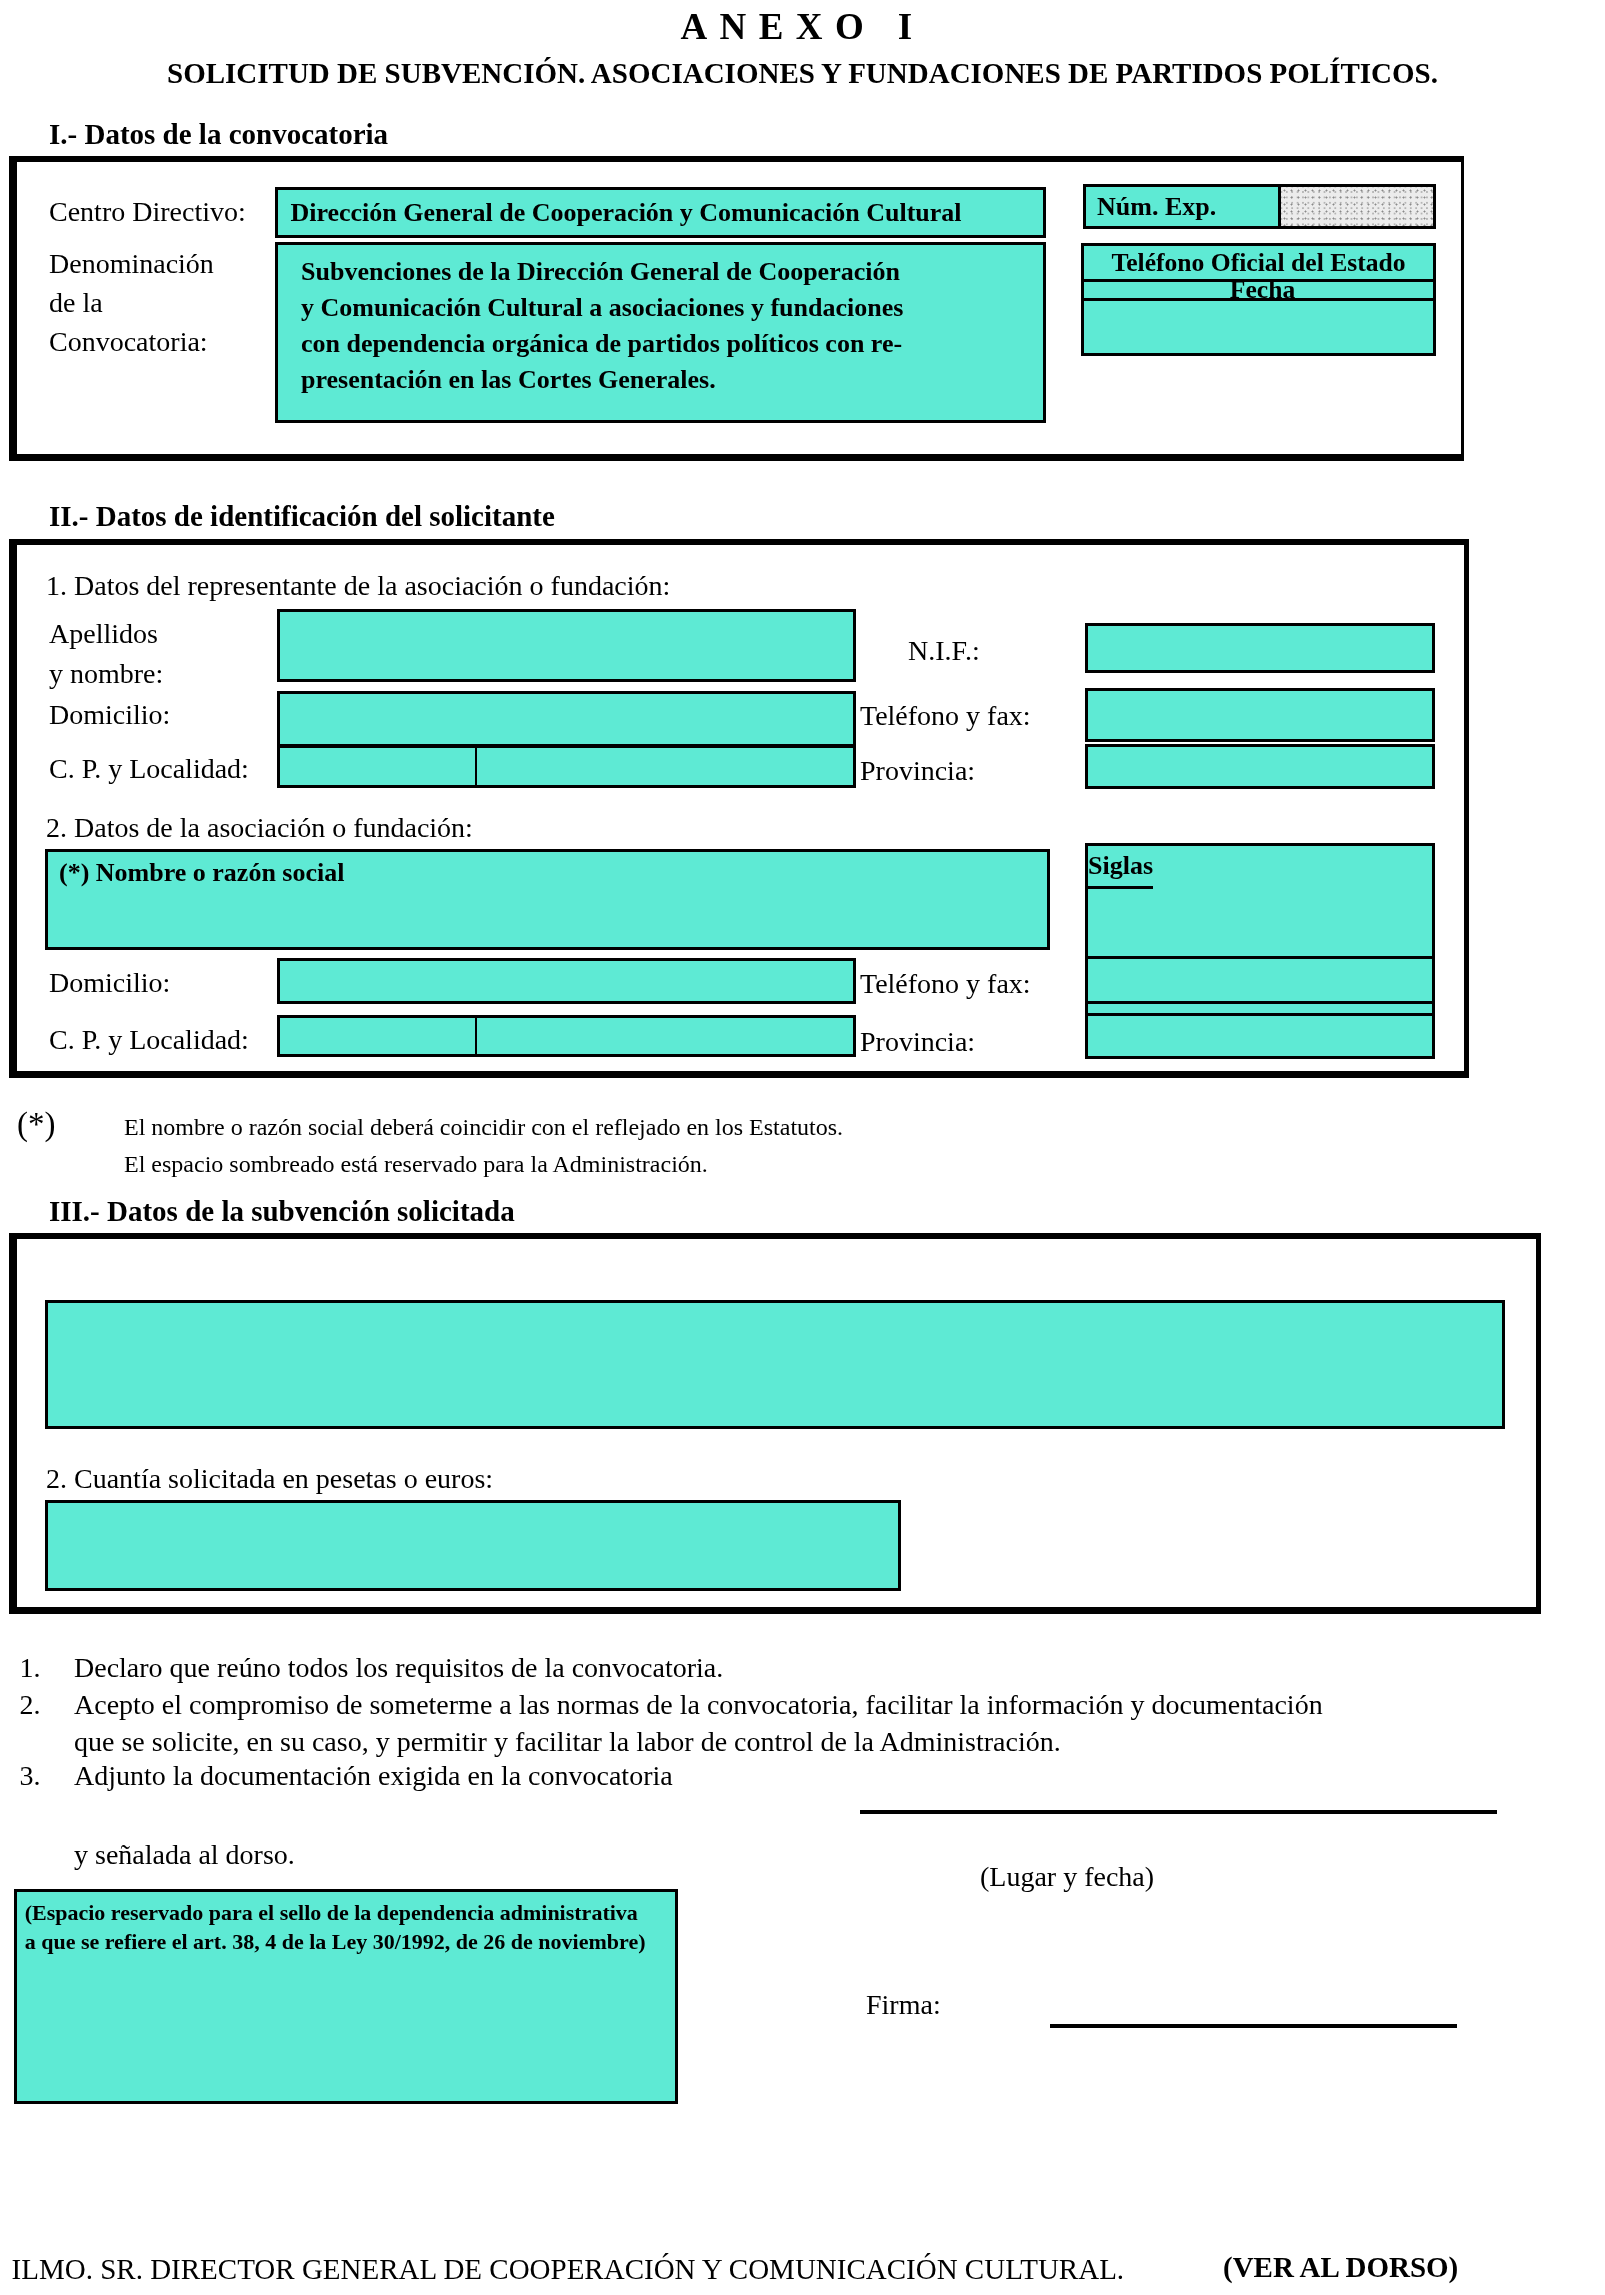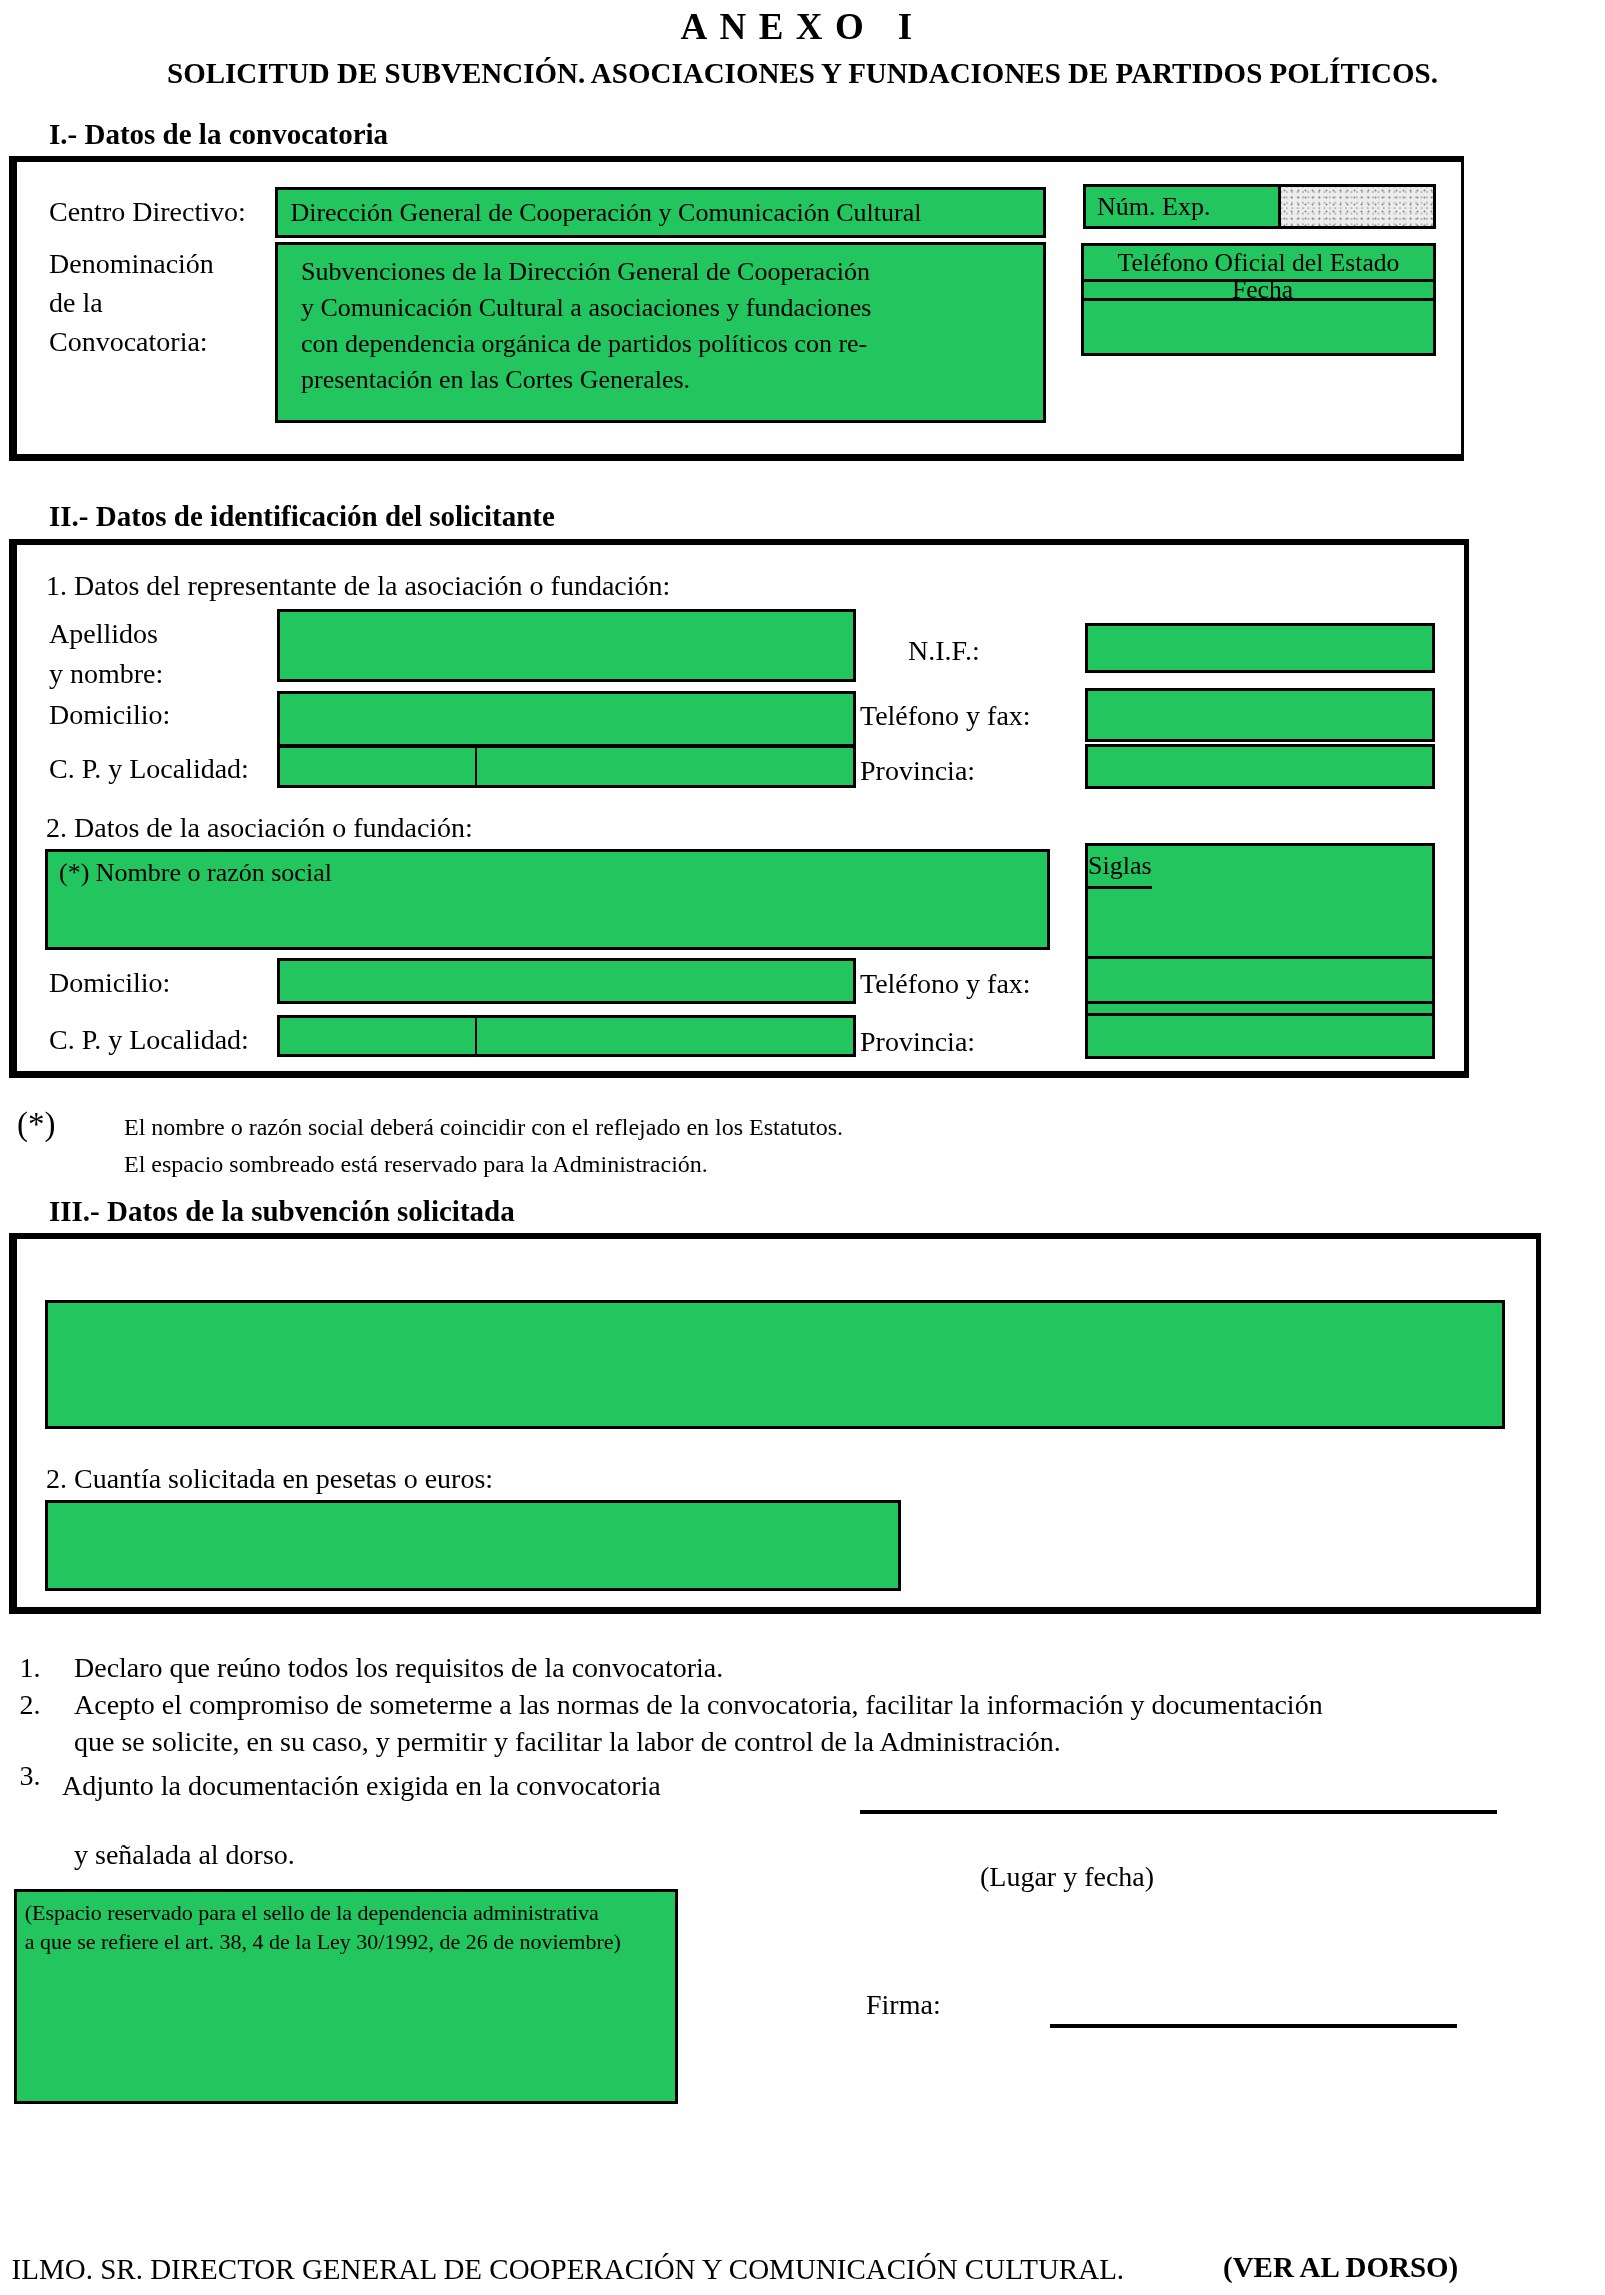--- a/index.html
+++ b/index.html
@@ -9,21 +9,21 @@
     background:#ffffff;
     font-family:"Liberation Serif", serif;
     color:#000;
     overflow:hidden;
   }
   .lbl{position:absolute;font-size:28px;white-space:nowrap;color:#000;}
   .lbl-sm{position:absolute;font-size:24px;white-space:nowrap;color:#000;}
   .heading{position:absolute;font-size:29px;font-weight:bold;white-space:nowrap;color:#000;}
   .centered{left:0;width:1605px;text-align:center;}
   .secbox{position:absolute;border:4.6px solid #000;border-left-width:8.5px;border-bottom-width:7.7px;border-top-width:6.2px;box-sizing:border-box;background:transparent;}
-  .field{position:absolute;border:3.1px solid #000;box-sizing:border-box;background:#22c55e;}
+  .field{position:absolute;border:3.1px solid #000;box-sizing:border-box;background:#5eead4;font-weight:bold;}
   .filled{display:flex;align-items:center;font-size:26px;}
   .rule{position:absolute;background:#000;height:3.9px;}
   .stipple{
     background-color:#ececec;
     background-image:
       radial-gradient(#8a8a8a 0.9px, transparent 1.1px),
       radial-gradient(#b5b5b5 0.8px, transparent 0.9px);
     background-size:7px 7px,5.4px 5.4px;
     background-position:0 0,3.1px 2.3px;
   }
@@ -130,21 +130,21 @@
   <div class="field" style="left:45px;top:1500px;width:856px;height:91px;"></div>
 
   <div class="lbl" style="left:19.4px;top:1652px;">1.</div>
   <div class="lbl" style="left:74px;top:1652px;">Declaro que reúno todos los requisitos de la convocatoria.</div>
 
   <div class="lbl" style="left:19.4px;top:1689px;">2.</div>
   <div class="lbl" style="left:74px;top:1689px;">Acepto el compromiso de someterme a las normas de la convocatoria, facilitar la información y documentación</div>
   <div class="lbl" style="left:74px;top:1726px;">que se solicite, en su caso, y permitir y facilitar la labor de control de la Administración.</div>
 
   <div class="lbl" style="left:19.4px;top:1760px;">3.</div>
-  <div class="lbl" style="left:62px;top:1760px;margin-top:10px;">Adjunto la documentación exigida en la convocatoria</div>
+  <div class="lbl" style="left:74px;top:1760px;">Adjunto la documentación exigida en la convocatoria</div>
   <div class="lbl" style="left:74px;top:1793px;margin-top:46px;">y señalada al dorso.</div>
 
   <div class="rule" style="left:860px;top:1810px;width:637px;"></div>
 
   <div class="field" style="left:14px;top:1861px;width:664px;height:215px;border-width:3.9px;padding:6.2px 7.7px;font-size:22px;line-height:29px;margin-top:28px;">
     <span class="blockline">(Espacio reservado para el sello de la dependencia administrativa</span>
     <span class="blockline">a que se refiere el art. 38, 4 de la Ley 30/1992, de 26 de noviembre)</span>
   </div>
 
   <div class="lbl" style="left:980px;top:1861px;">(Lugar y fecha)</div>

